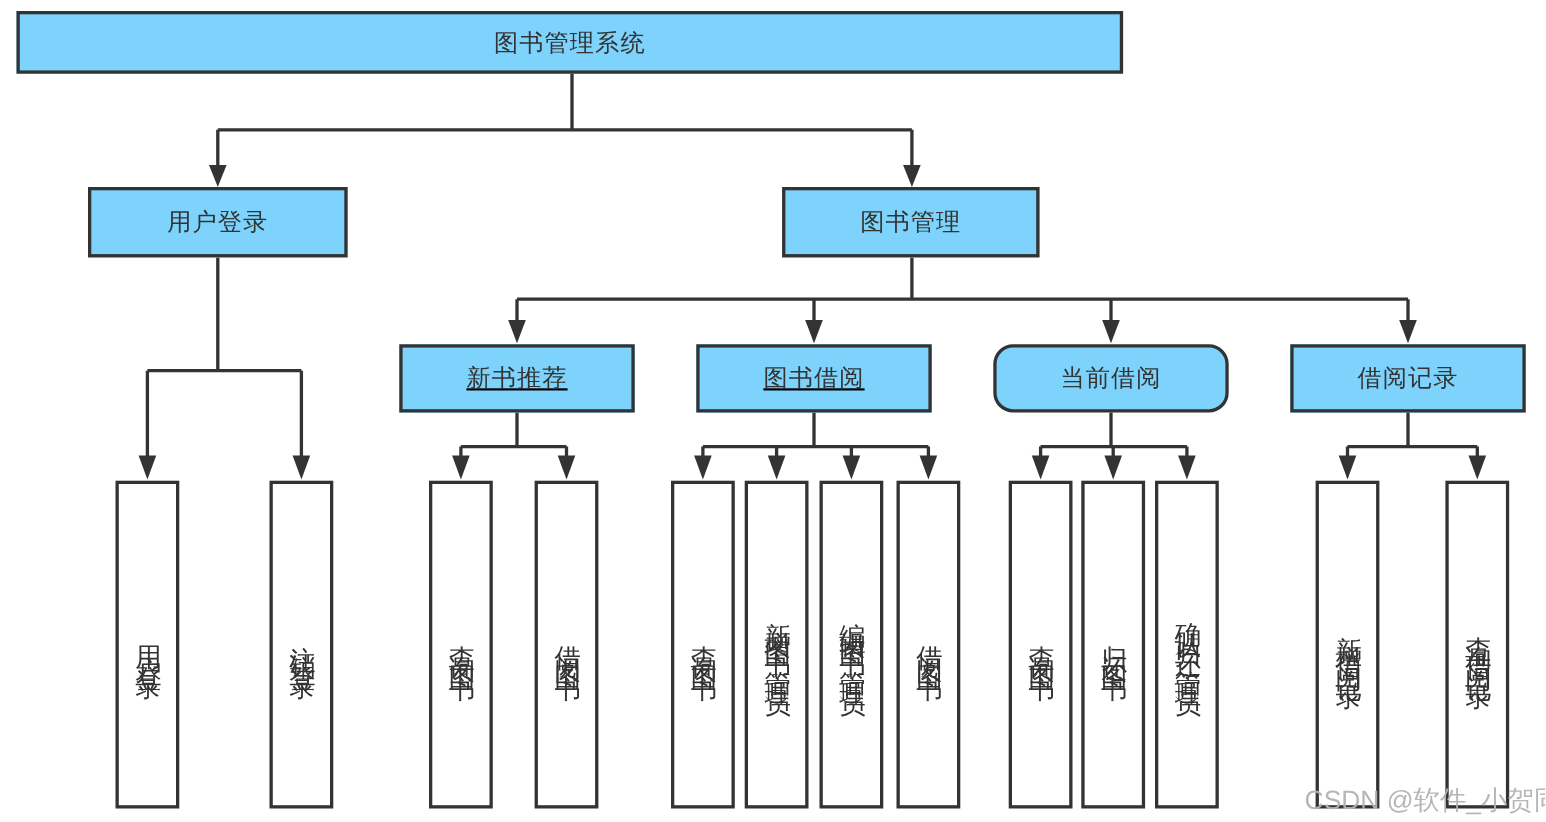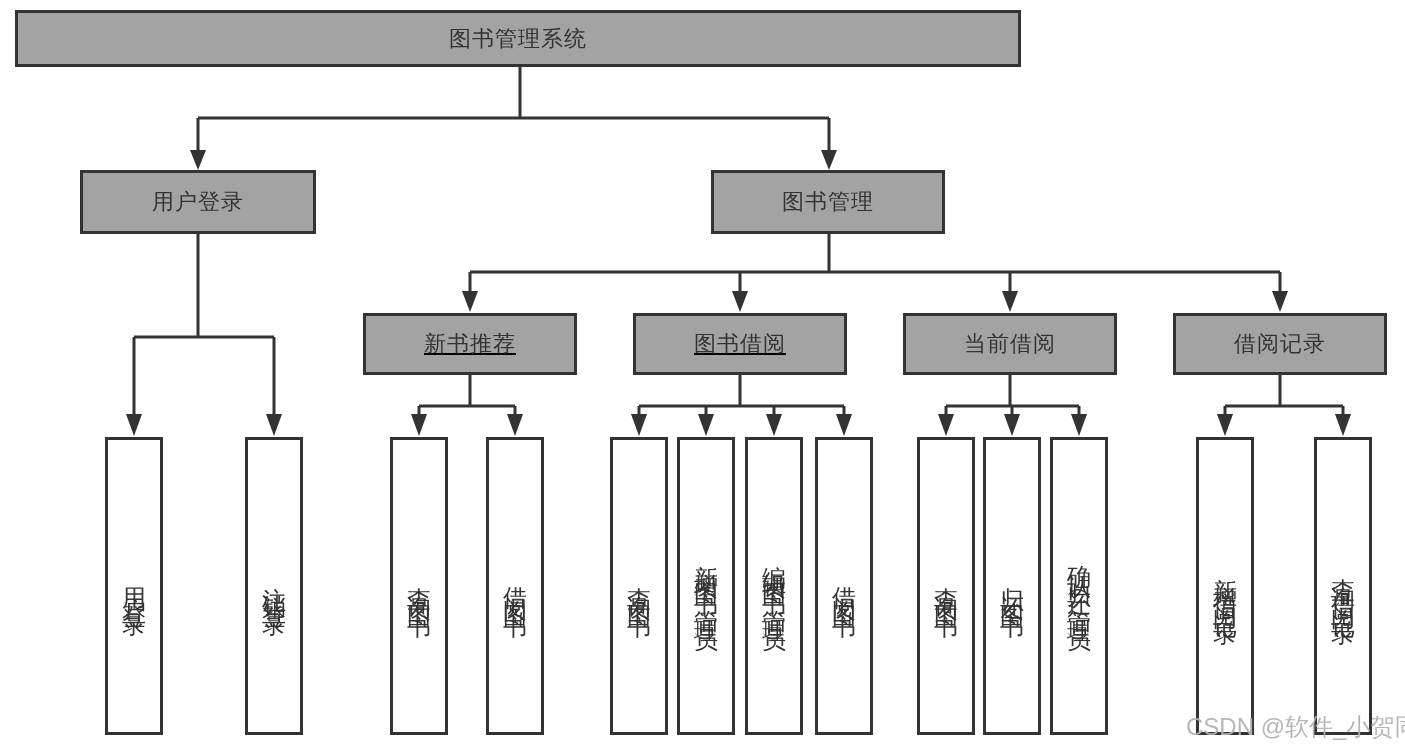--- a/index.html
+++ b/index.html
@@ -32,21 +32,21 @@
     fill: none;
   }
   svg.connectors polygon {
     fill: var(--line);
     stroke: none;
   }
 
   .hbox {
     position: absolute;
     border: 3px solid var(--line);
-    background: #a3a3a3;
+    background: #7dd3fc;
     display: flex;
     align-items: center;
     justify-content: center;
     z-index: 2;
   }
   .hbox span {
     font-size: 22px;
     color: var(--text);
     letter-spacing: 1px;
     white-space: nowrap;
@@ -150,21 +150,21 @@
   <div class="hbox" style="left:711px; top:170px; width:234px; height:64px;">
     <span>图书管理</span>
   </div>
 
   <div class="hbox" style="left:363px; top:313px; width:214px; height:62px;text-decoration:underline;">
     <span>新书推荐</span>
   </div>
   <div class="hbox" style="left:633px; top:313px; width:214px; height:62px;text-decoration:underline;">
     <span>图书借阅</span>
   </div>
-  <div class="hbox" style="left:903px; top:313px; width:214px; height:62px;">
+  <div class="hbox" style="left:903px; top:313px; width:214px; height:62px;border-radius:18px;">
     <span>当前借阅</span>
   </div>
   <div class="hbox" style="left:1173px; top:313px; width:214px; height:62px;">
     <span>借阅记录</span>
   </div>
 
   <div class="leaf" style="left:105px;">
     <span>用户登录</span>
   </div>
   <div class="leaf" style="left:245px;">

